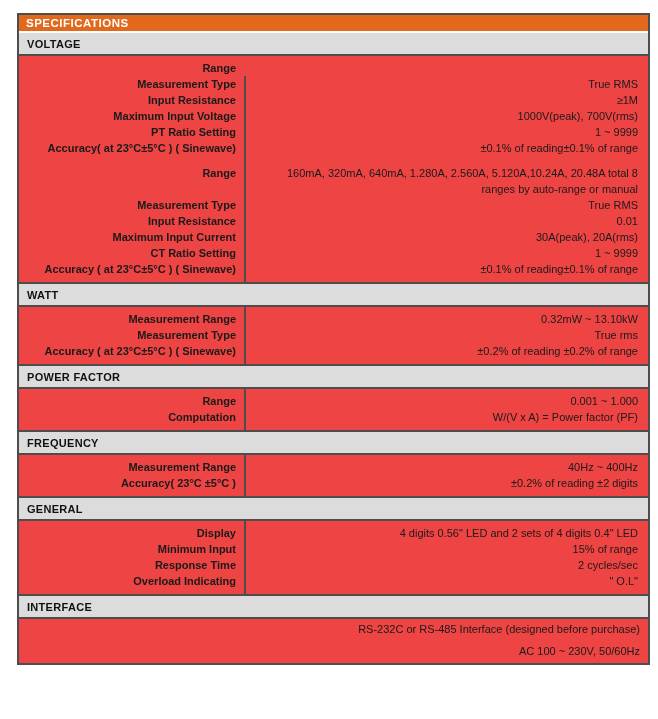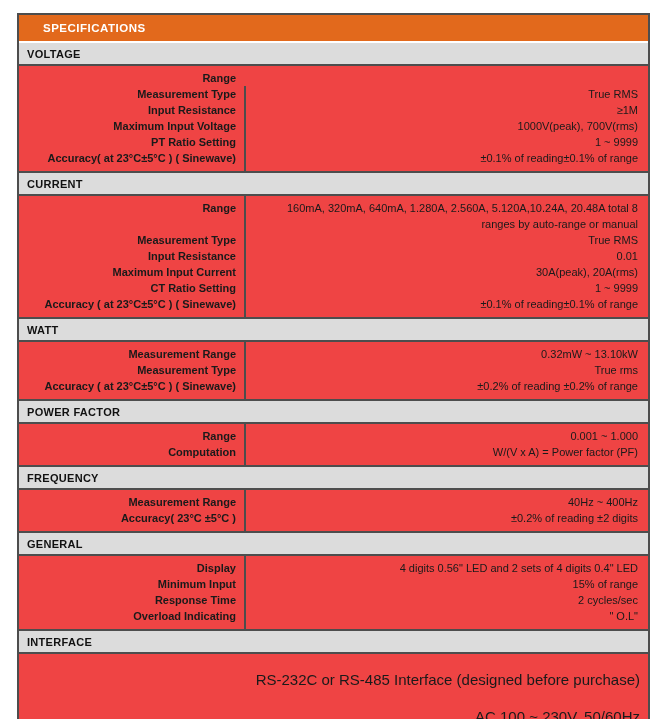--- a/index.html
+++ b/index.html
@@ -15,23 +15,23 @@
     font-family:"Liberation Sans", sans-serif;
     color:var(--text);
   }
   .page{position:relative;width:658px;height:719px;background:#ffffff;}
   .spec-table{
     position:absolute;left:17px;top:13px;width:633px;
     border:2px solid var(--border);
     background:#ffffff;
   }
   .title-bar{
-    height:26px;background:var(--orange);
+    height:16px;background:var(--orange);
     display:flex;align-items:center;
-    padding-left:24px;
+    padding-left:7px;
   }
   .title-bar span{
     color:#ffffff;font-weight:bold;font-size:11.5px;letter-spacing:.5px;
   }
   .sec-header{
     background:var(--gray);
     border-top:2px solid var(--border);
     border-bottom:2px solid var(--border);
     padding:1px 8px 2px 8px;
   }
@@ -50,22 +50,22 @@
     padding:0 8px;
   }
   .cell.label{font-weight:bold;}
   .cell.value{
     border-left:2px solid var(--border);
     padding:0 10px;
   }
   .sec-body .row:first-child .cell{padding-top:4px;}
   .sec-body .row:last-child .cell{padding-bottom:5px;}
   .full-row{
-    font-size:15px;line-height:15px;
-    padding:18px 8px 4px 8px;
+    font-size:11px;line-height:15px;
+    padding:3px 8px 4px 8px;
   }
 </style>
 </head>
 <body>
 
 <div class="page">
   <div class="spec-table">
     <div class="title-bar">
       <span>SPECIFICATIONS</span>
     </div>
@@ -92,21 +92,20 @@
               <div class="cell label">PT Ratio Setting</div>
               <div class="cell value">1 ~ 9999</div>
             </div>
             <div class="row">
               <div class="cell label">Accuracy( at 23°C±5°C ) ( Sinewave)</div>
               <div class="cell value">±0.1% of reading±0.1% of range</div>
             </div>
           </div>
         </section>
         <section class="sec">
-          <div class="sec-header"><span>CURRENT</span></div>
           <div class="sec-body">
             <div class="row">
               <div class="cell label">Range</div>
               <div class="cell value">160mA, 320mA, 640mA, 1.280A, 2.560A, 5.120A,10.24A, 20.48A total 8 ranges by auto-range or manual</div>
             </div>
             <div class="row">
               <div class="cell label">Measurement Type</div>
               <div class="cell value">True RMS</div>
             </div>
             <div class="row">

